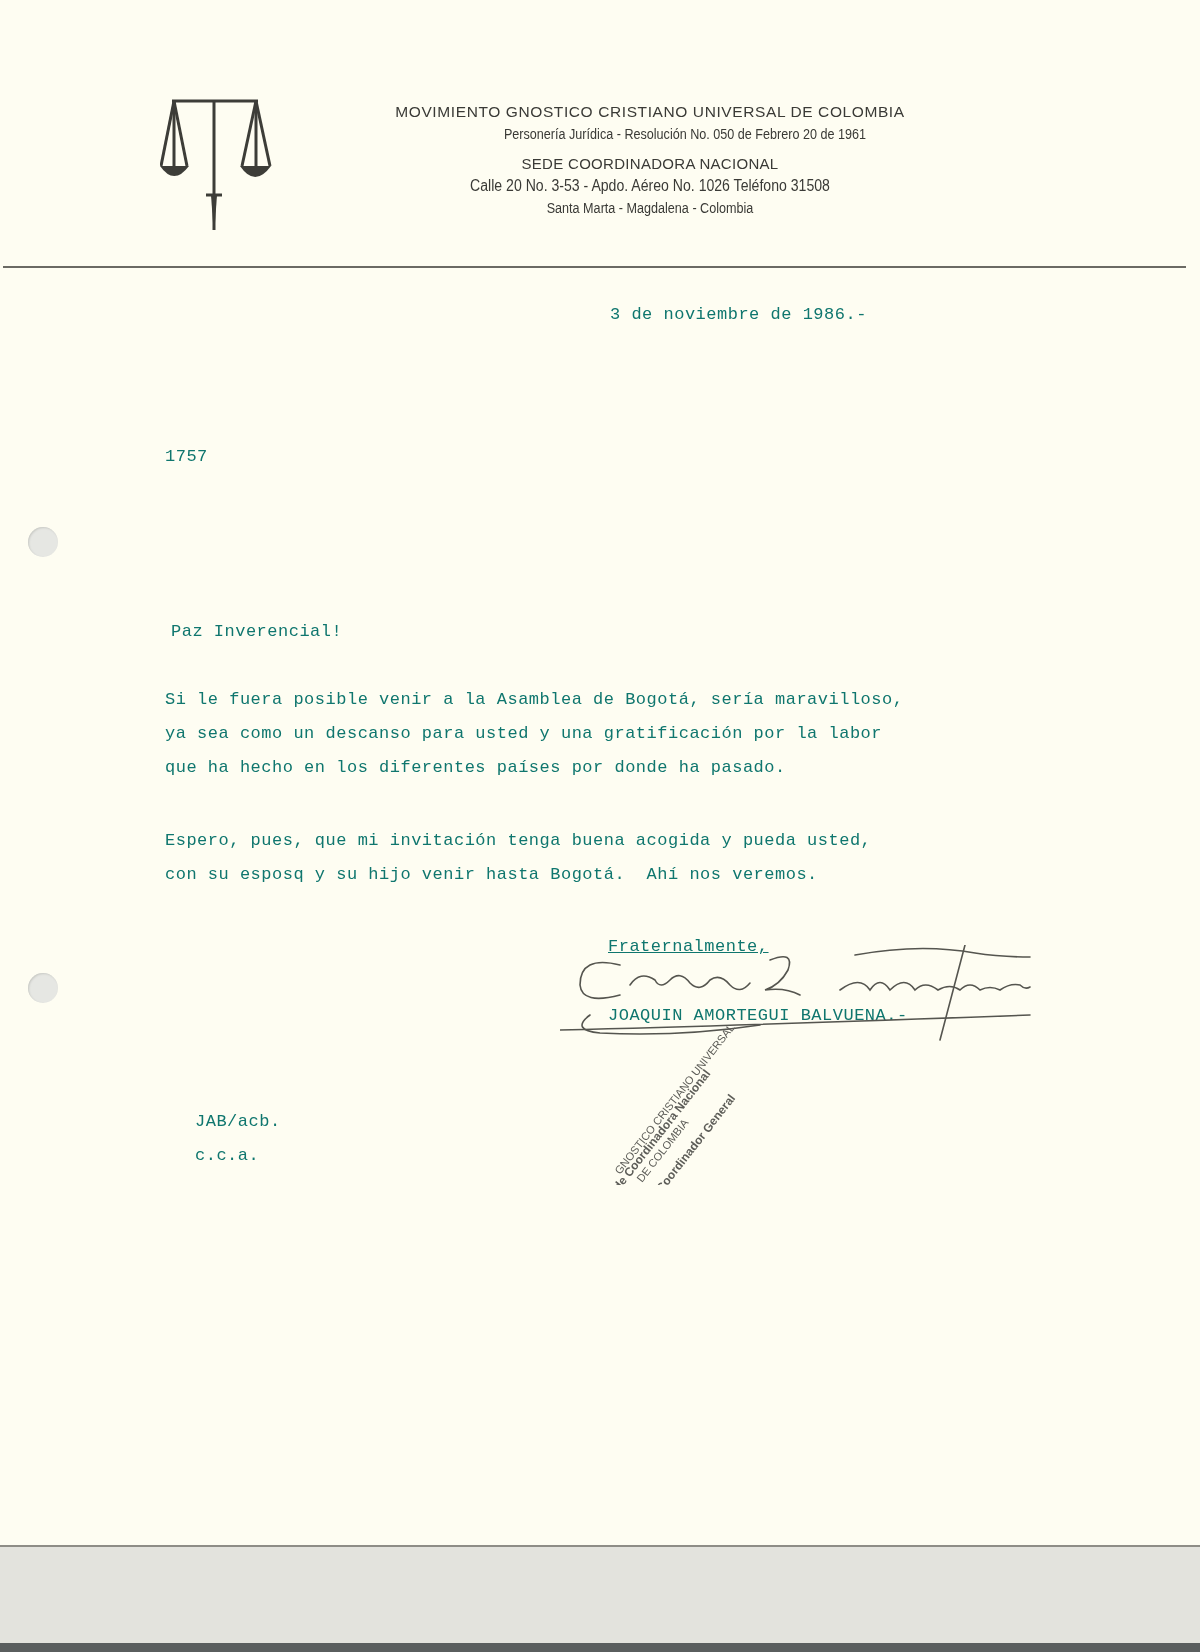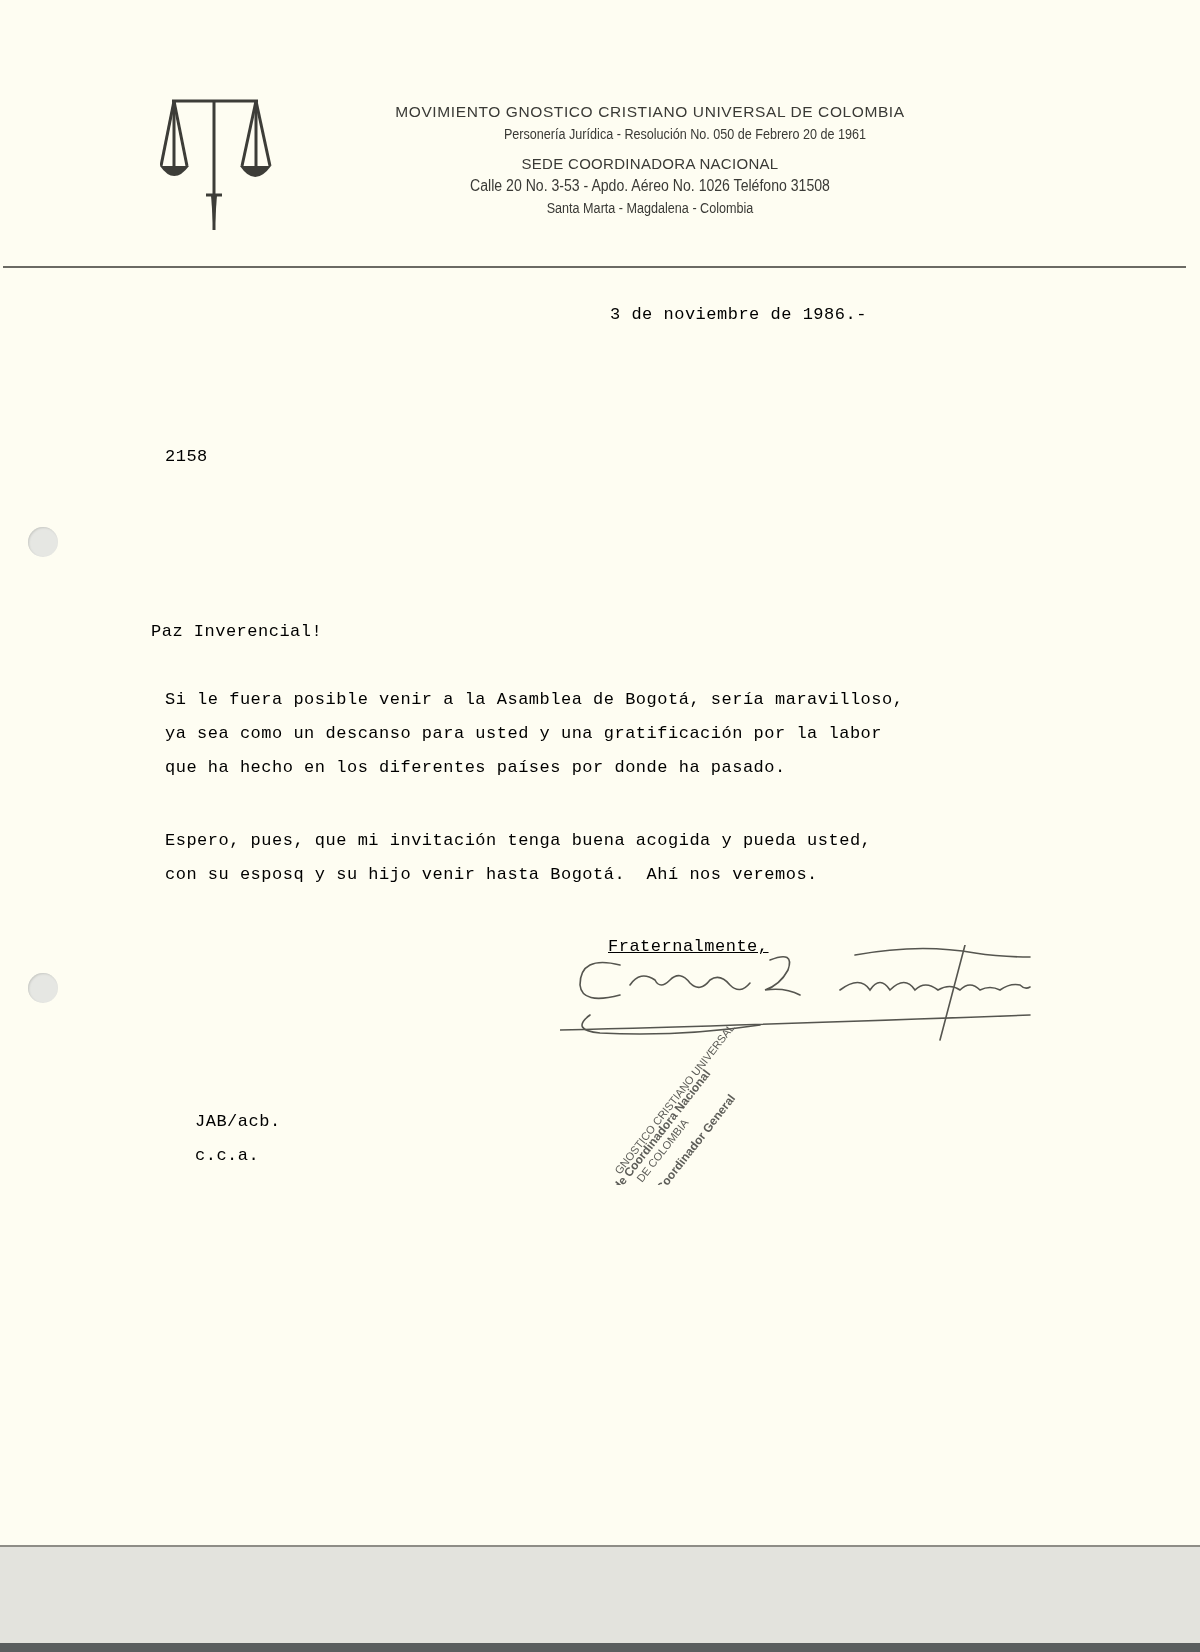--- a/index.html
+++ b/index.html
@@ -18,25 +18,25 @@
     .letterhead { position: absolute; left: 360px; top: 100px; width: 580px; text-align: center;
       font-family: "Liberation Sans", "DejaVu Sans", sans-serif; color: #3a3a36; }
     .lh-org { font-size: 15.5px; letter-spacing: 0.6px; line-height: 24px; }
     .lh-legal { font-size: 14px; line-height: 20px; margin-left: 70px; transform: scaleX(0.9); }
     .lh-sede { font-size: 15px; line-height: 20px; margin-top: 10px; letter-spacing: 0.3px; }
     .lh-address { font-size: 16px; line-height: 24px; transform: scaleX(0.88); }
     .lh-city { font-size: 14px; line-height: 20px; transform: scaleX(0.9); }
 
     .header-rule { position: absolute; left: 3px; top: 266px; width: 1183px; height: 2px; background: #6b6a64; }
 
-    .typed { position: absolute; font-size: 17px; line-height: 34px; letter-spacing: 0.5px; color: #000000; white-space: pre; }
+    .typed { position: absolute; font-size: 17px; line-height: 34px; letter-spacing: 0.5px; color: #0f766e; white-space: pre; }
     .date { left: 610px; top: 298px; }
     .ref { left: 165px; top: 440px; }
     .recipient { left: 165px; top: 509px; }
-    .greeting { left: 151px; top: 615px; }
+    .greeting { left: 171px; top: 615px; }
     .para1 { left: 165px; top: 683px; }
     .para2 { left: 165px; top: 824px; }
     .closing { left: 608px; top: 930px; text-decoration: underline; }
     .signer { left: 608px; top: 999px; }
     .initials { left: 163px; top: 1105px; margin-left: 32px; }
 
     .signature { position: absolute; left: 560px; top: 945px; width: 540px; height: 110px; }
     .stamp { position: absolute; left: 600px; top: 935px; width: 240px; height: 250px; }
 
     .punch-hole { position: absolute; width: 30px; height: 30px; border-radius: 50%; background: #e6e7e3; box-shadow: inset 1px 1px 2px #c9cac5; }
@@ -69,31 +69,32 @@
     <div class="lh-org">MOVIMIENTO GNOSTICO CRISTIANO UNIVERSAL DE COLOMBIA</div>
     <div class="lh-legal">Personería Jurídica  -  Resolución No. 050 de Febrero 20 de 1961</div>
     <div class="lh-sede">SEDE COORDINADORA NACIONAL</div>
     <div class="lh-address">Calle 20  No.  3-53  -  Apdo.  Aéreo  No.  1026  Teléfono  31508</div>
     <div class="lh-city">Santa Marta - Magdalena - Colombia</div>
   </div>
 
   <div class="header-rule"></div>
 
   <div class="typed date">3 de noviembre de 1986.-</div>
-  <div class="typed ref">2158</div>
+  <div class="typed ref">1757</div>
 
 
   <div class="typed greeting">Paz Inverencial!</div>
   <div class="typed para1">Si le fuera posible venir a la Asamblea de Bogotá, sería maravilloso,
 ya sea como un descanso para usted y una gratificación por la labor
 que ha hecho en los diferentes países por donde ha pasado.</div>
   <div class="typed para2">Espero, pues, que mi invitación tenga buena acogida y pueda usted,
 con su esposq y su hijo venir hasta Bogotá.  Ahí nos veremos.</div>
 
   <div class="typed closing">Fraternalmente,</div>
+  <div class="typed signer">JOAQUIN AMORTEGUI BALVUENA.-</div>
 
   <svg class="signature" viewBox="0 0 540 110">
     <g stroke="#55554f" stroke-width="1.6" fill="none" stroke-linecap="round">
       <path d="M60 20 Q20 10 20 40 Q22 60 60 50 M30 70 Q10 85 40 88 Q120 92 200 80"></path>
       <path d="M70 40 Q80 25 95 35 Q100 45 110 35 Q120 25 130 38 Q140 48 150 35 Q160 28 170 40 Q180 50 190 38"></path>
       <path d="M210 15 Q235 5 228 25 Q220 40 205 45 Q225 42 240 50"></path>
       <path d="M295 10 Q360 -2 415 8 Q440 12 470 12"></path>
       <path d="M405 0 L380 95"></path>
       <path d="M280 45 Q300 30 310 45 Q320 30 330 45 Q345 30 355 45 Q365 35 378 45 Q390 38 400 45 Q410 35 420 45 Q430 40 440 45 Q450 38 460 40 Q465 45 470 42"></path>
       <path d="M0 85 Q200 80 470 70"></path>

